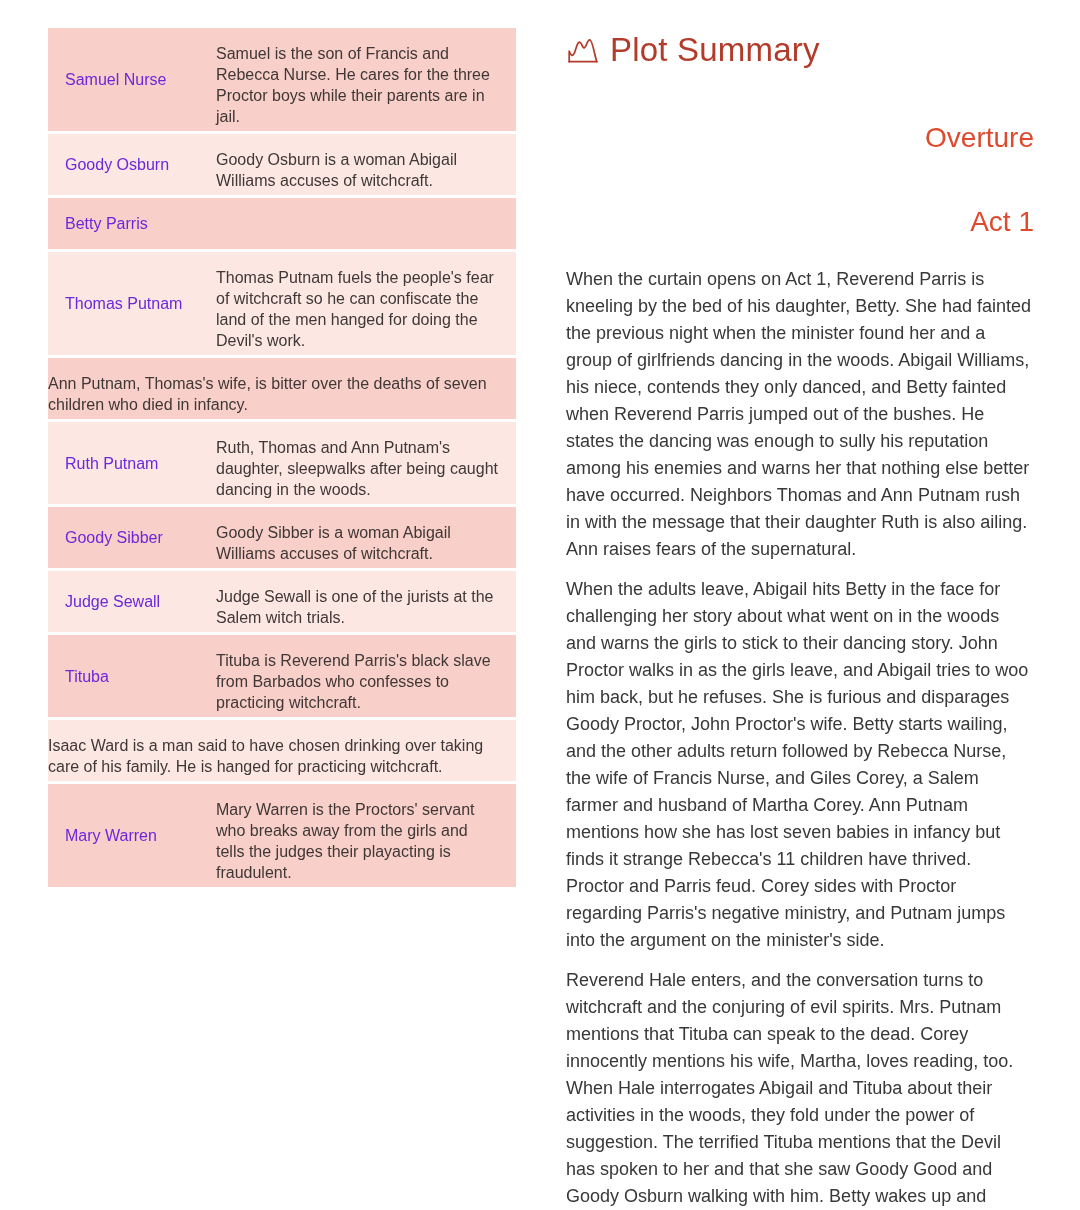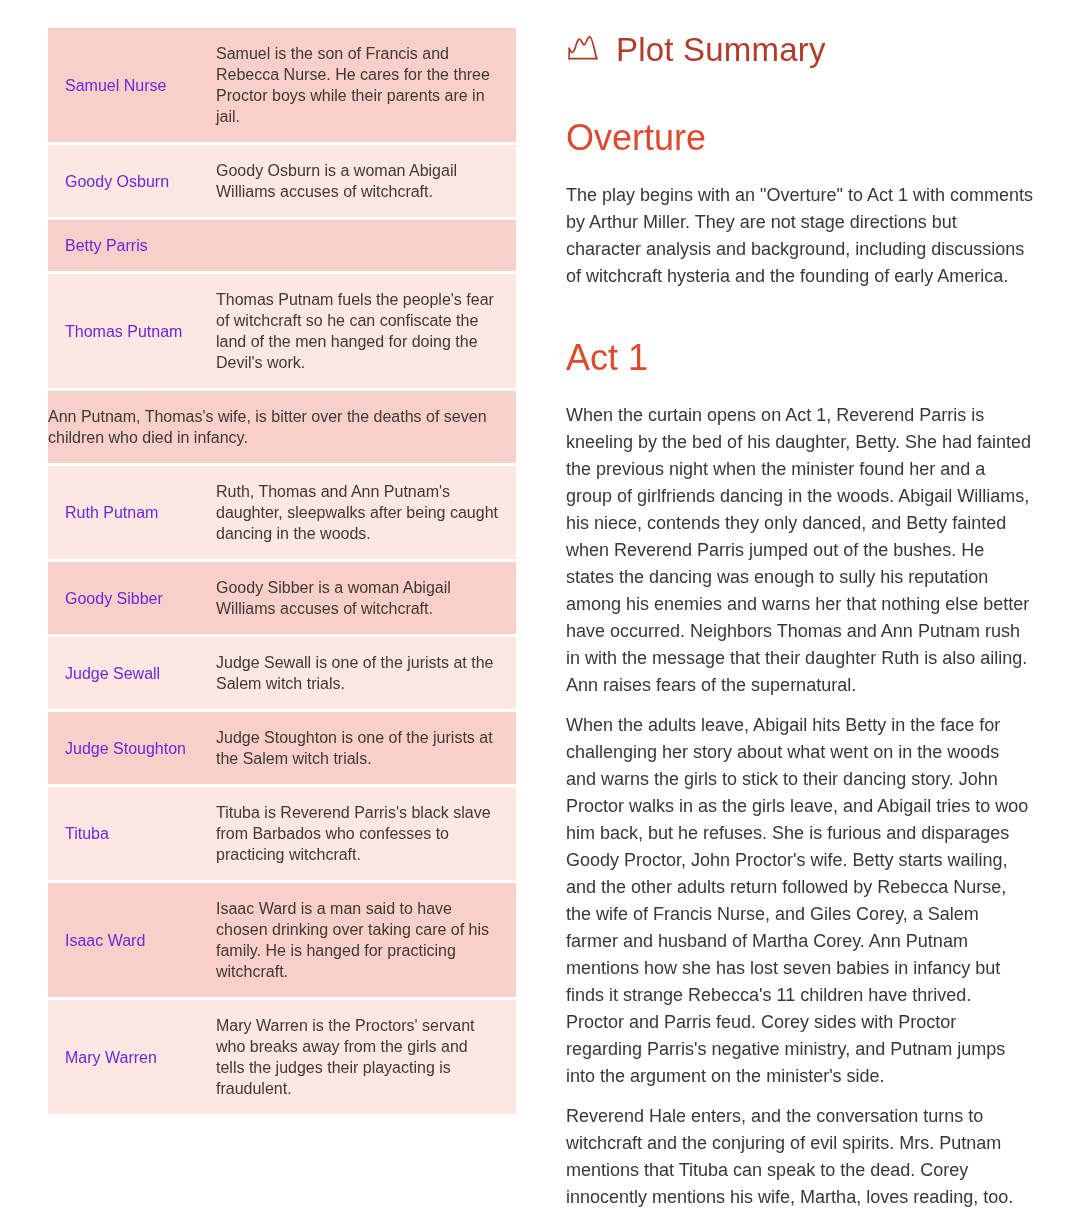--- a/index.html
+++ b/index.html
@@ -38,50 +38,52 @@
     min-width: 168px;
     box-sizing: border-box;
     padding: 15px 10px 15px 17px;
     font-size: 16px;
     line-height: 21px;
     color: #6d28d9;
   }
   .char-desc {
     flex: 1;
     box-sizing: border-box;
-    padding: 15px 16px 15px 0;
+    padding: 15px 16px 4px 0;
     font-size: 16px;
     line-height: 21px;
     color: #3f3836;
   }
 
   
   .right-col {
     position: absolute;
     left: 566px;
     top: 30px;
     width: 468px;
     color: #383838;
   }
   .ps-title {
     display: flex;
-    gap: 16px;
+    align-items: center;
+    gap: 10px;
     font-size: 33px;
     line-height: 40px;
     color: var(--accent-dark, #b23b2a);
     font-weight: 400;
     letter-spacing: 0.2px;
   }
   .ps-title svg { display: block; }
   .section-heading {
-    font-size: 36px;
+    font-size: 28px;
     line-height: 32px;
     color: var(--accent-bright, #dd4a2e);
     font-weight: 400;
     margin: 52px 0 28px 0;
+    text-align: right;
   }
   .body-para {
     font-size: 18px;
     line-height: 27px;
     margin: 0 0 13px 0;
     color: #383838;
   }
 </style>
 </head>
 <body>
@@ -120,33 +122,28 @@
     <div class="char-row">
       <div class="char-name">Goody Sibber</div>
       <div class="char-desc">Goody Sibber is a woman Abigail Williams accuses of witchcraft.</div>
     </div>
 
     <div class="char-row">
       <div class="char-name">Judge Sewall</div>
       <div class="char-desc">Judge Sewall is one of the jurists at the Salem witch trials.</div>
     </div>
 
-    <div class="char-row">
-      <div class="char-name">Judge Stoughton</div>
-      <div class="char-desc">Judge Stoughton is one of the jurists at the Salem witch trials.</div>
-    </div>
 
     <div class="char-row">
       <div class="char-name">Tituba</div>
       <div class="char-desc">Tituba is Reverend Parris's black slave from Barbados who confesses to practicing witchcraft.</div>
     </div>
 
 
     <div class="char-row">
-      <div class="char-name">Isaac Ward</div>
       <div class="char-desc">Isaac Ward is a man said to have chosen drinking over taking care of his family. He is hanged for practicing witchcraft.</div>
     </div>
 
     <div class="char-row">
       <div class="char-name">Mary Warren</div>
       <div class="char-desc">Mary Warren is the Proctors' servant who breaks away from the girls and tells the judges their playacting is fraudulent.</div>
     </div>
   </div>
 
   <div class="right-col">
@@ -155,23 +152,20 @@
         <svg width="34" height="34" viewBox="0 0 32 32" fill="none" stroke="#b23b2a" stroke-width="1.6" stroke-linecap="round" stroke-linejoin="round">
           <path d="M3 27 H29"></path>
           <path d="M3 27 V17 C4.5 21.5 6 22.5 7.8 19 C9.6 15.5 10 9.5 12.5 8.6 C15 7.8 15.2 15 17.4 13.8 C19.6 12.6 19.8 6.2 22.4 6.4 C25 6.6 26.6 20 29 27"></path>
         </svg>
       </span>
       <span>Plot Summary</span>
     </div>
     <div>
     <div>
       <div class="section-heading">Overture</div>
-      <div>
-            <p class="body-para">The play begins with an "Overture" to Act 1 with comments by Arthur Miller. They are not stage directions but character analysis and background, including discussions of witchcraft hysteria and the founding of early America.</p>
-          </div>
     </div>
 
     <div>
       <div class="section-heading">Act 1</div>
       <div>
             <p class="body-para">When the curtain opens on Act 1, Reverend Parris is kneeling by the bed of his daughter, Betty. She had fainted the previous night when the minister found her and a group of girlfriends dancing in the woods. Abigail Williams, his niece, contends they only danced, and Betty fainted when Reverend Parris jumped out of the bushes. He states the dancing was enough to sully his reputation among his enemies and warns her that nothing else better have occurred. Neighbors Thomas and Ann Putnam rush in with the message that their daughter Ruth is also ailing. Ann raises fears of the supernatural.</p>
             <p class="body-para">When the adults leave, Abigail hits Betty in the face for challenging her story about what went on in the woods and warns the girls to stick to their dancing story. John Proctor walks in as the girls leave, and Abigail tries to woo him back, but he refuses. She is furious and disparages Goody Proctor, John Proctor's wife. Betty starts wailing, and the other adults return followed by Rebecca Nurse, the wife of Francis Nurse, and Giles Corey, a Salem farmer and husband of Martha Corey. Ann Putnam mentions how she has lost seven babies in infancy but finds it strange Rebecca's 11 children have thrived. Proctor and Parris feud. Corey sides with Proctor regarding Parris's negative ministry, and Putnam jumps into the argument on the minister's side.</p>
             <p class="body-para">Reverend Hale enters, and the conversation turns to witchcraft and the conjuring of evil spirits. Mrs. Putnam mentions that Tituba can speak to the dead. Corey innocently mentions his wife, Martha, loves reading, too. When Hale interrogates Abigail and Tituba about their activities in the woods, they fold under the power of suggestion. The terrified Tituba mentions that the Devil has spoken to her and that she saw Goody Good and Goody Osburn walking with him. Betty wakes up and starts</p>
           </div>
     </div>

